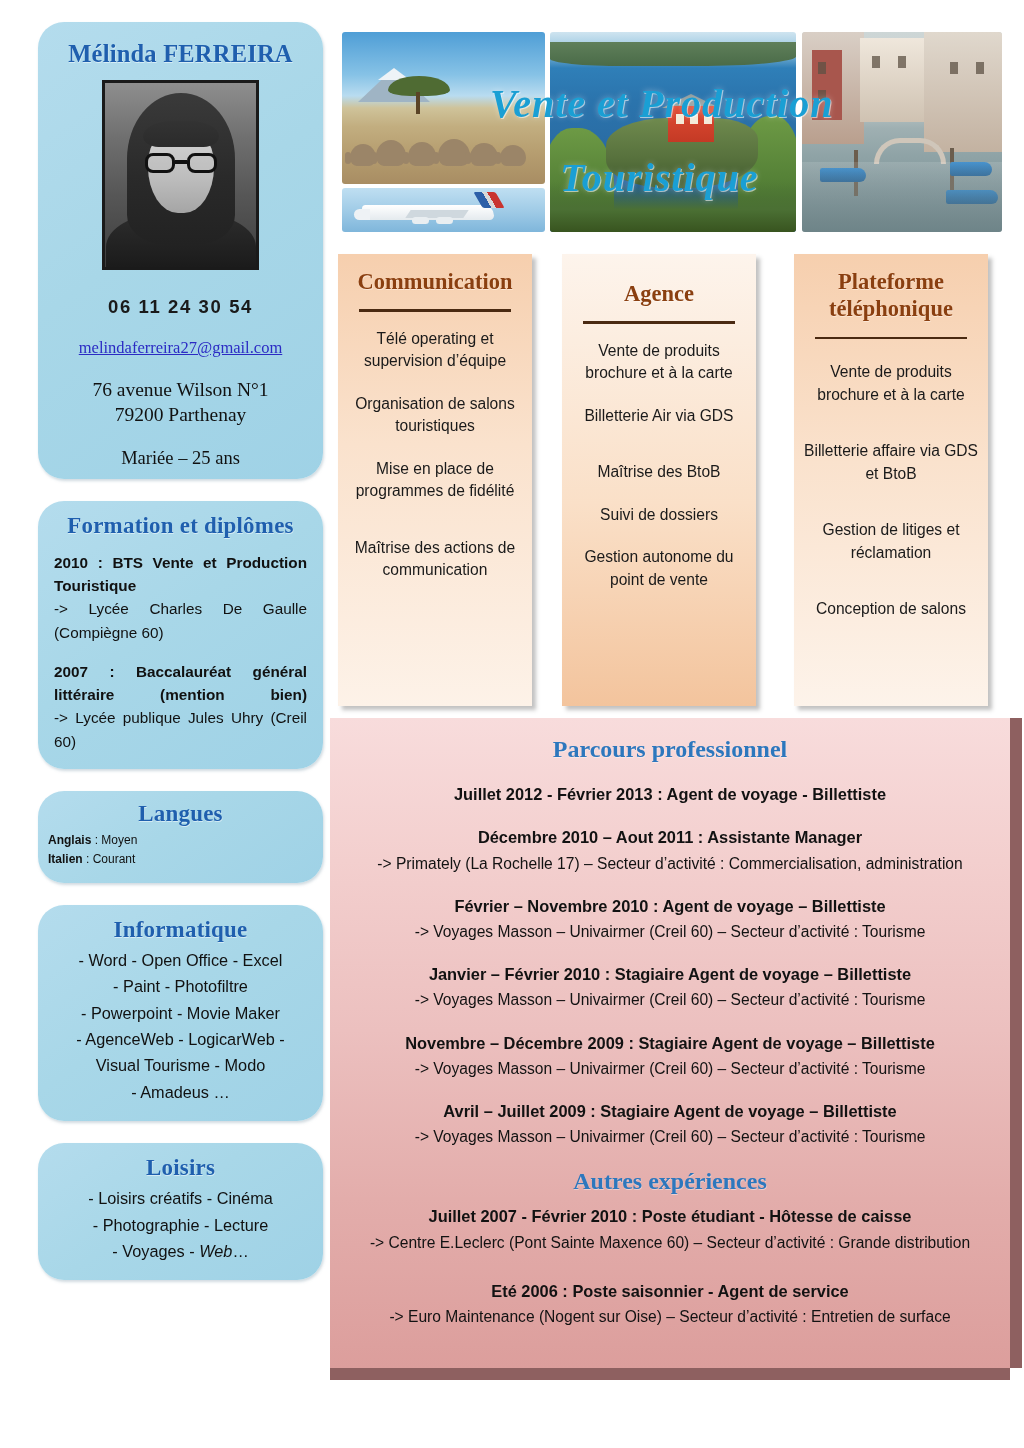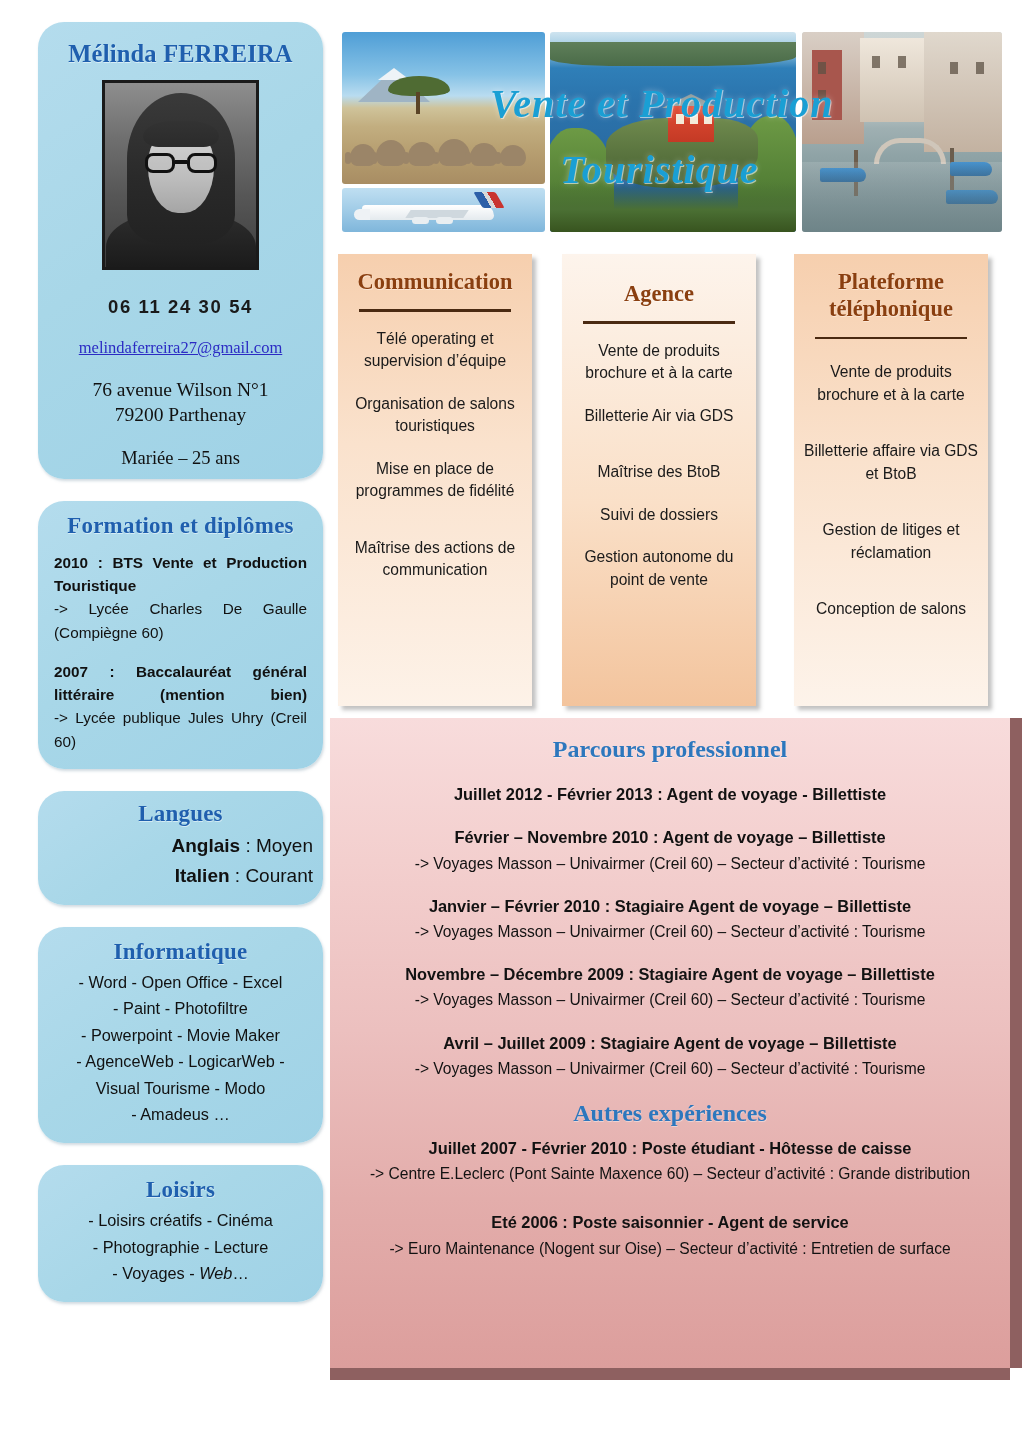--- a/index.html
+++ b/index.html
@@ -154,22 +154,22 @@
     font-size: 15.3px;
     color: #111;
     line-height: 1.52;
     text-align: justify;
   }
 
   
   .lang-card { padding: 10px 10px 14px 10px; }
   .lang-title { margin-bottom: 4px; }
   .lang-row {
-    text-align: right;
-    font-size: 19px;
+    text-align: left;
+    font-size: 12px;
     color: #111;
     line-height: 1.58;
   }
   .lang-row b { font-weight: bold; }
 
   
   .info-card { padding: 12px 12px 16px 12px; }
   .info-title { margin-bottom: 4px; }
   .info-line {
     text-align: center;
@@ -383,21 +383,21 @@
     font-weight: bold;
     color: #1a9fd4;
     font-size: 40px;
     letter-spacing: 1px;
     text-shadow:
       1px 1px 0 rgba(255,255,255,.55),
       0 0 6px rgba(255,255,255,.35);
     white-space: nowrap;
   }
   .bt-1 { left: 152px; top: 54px; }
-  .bt-2 { left: 222px; top: 120px; }
+  .bt-2 { left: 222px; top: 128px; }
 
   
   .skills {
     position: absolute;
     left: 330px; top: 254px;
     width: 692px; height: 452px;
   }
   .skill-box {
     position: absolute;
     top: 0;
@@ -666,20 +666,24 @@
   </div>
 
   <div class="exp-panel">
 
     <div class="exp-title">Parcours professionnel</div>
 
     <div class="job">
       <div class="job-head">Juillet 2012 - Février 2013 : Agent de voyage - Billettiste</div>
     </div>
     <div class="job">
+      <div class="job-head">Décembre 2010 – Aout 2011 : Assistante Manager</div>
+      <div class="job-sub">-&gt; Primately (La Rochelle 17) – Secteur d’activité : Commercialisation, administration</div>
+    </div>
+    <div class="job">
       <div class="job-head">Février – Novembre 2010 : Agent de voyage – Billettiste</div>
       <div class="job-sub">-&gt; Voyages Masson – Univairmer (Creil 60) – Secteur d’activité : Tourisme</div>
     </div>
     <div class="job">
       <div class="job-head">Janvier – Février 2010 : Stagiaire Agent de voyage – Billettiste</div>
       <div class="job-sub">-&gt; Voyages Masson – Univairmer (Creil 60) – Secteur d’activité : Tourisme</div>
     </div>
     <div class="job">
       <div class="job-head">Novembre – Décembre 2009 : Stagiaire Agent de voyage – Billettiste</div>
       <div class="job-sub">-&gt; Voyages Masson – Univairmer (Creil 60) – Secteur d’activité : Tourisme</div>

